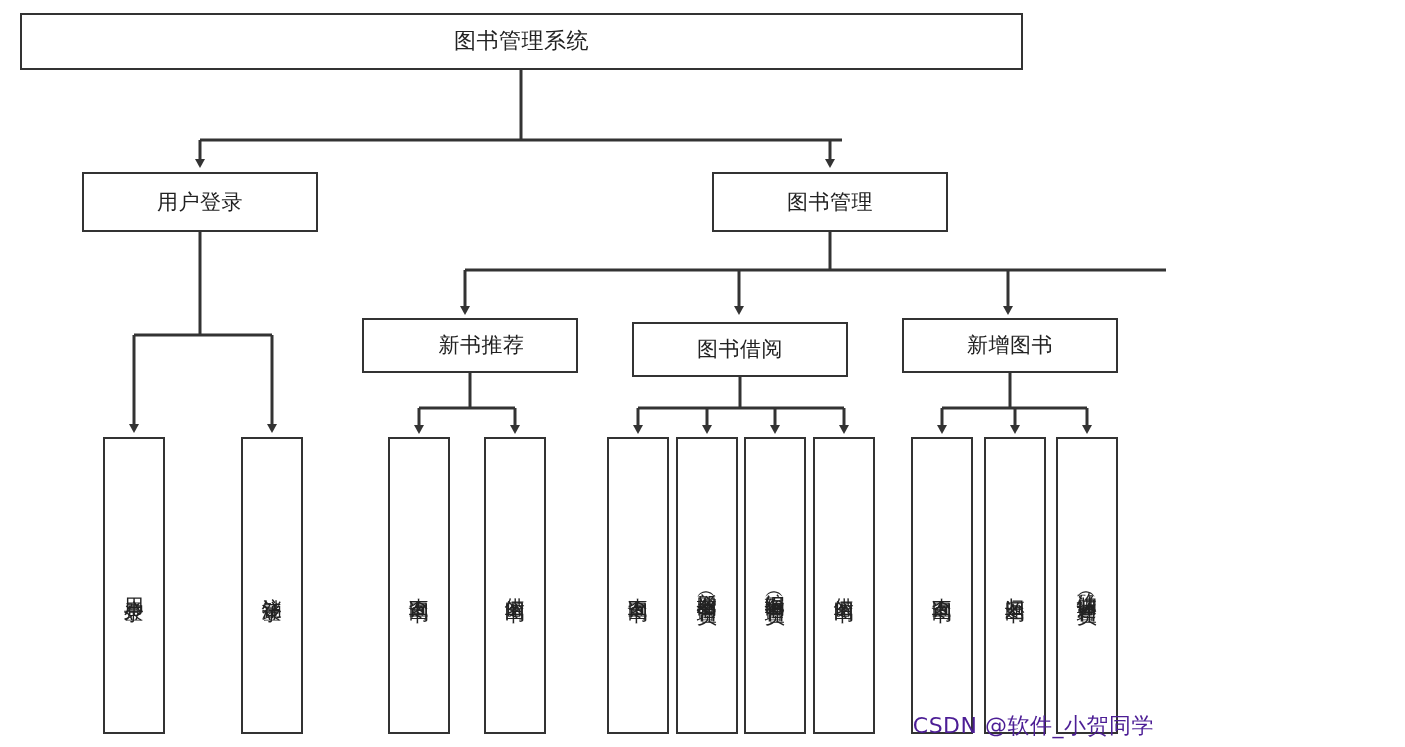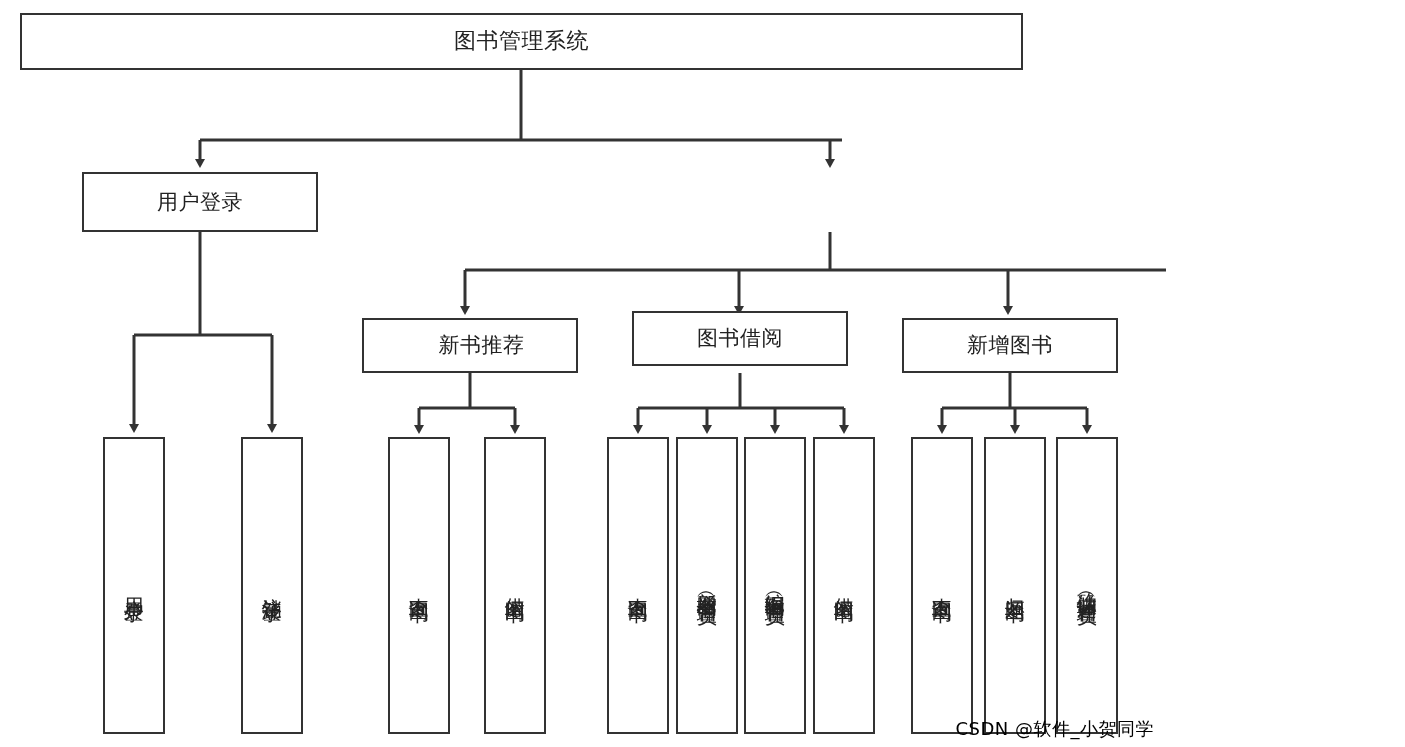--- a/index.html
+++ b/index.html
@@ -63,22 +63,22 @@
     font-size: 20px;
     line-height: 1.12;
     letter-spacing: 2px;
     white-space: normal;
     max-height: 100%;
   }
   #watermark {
     position: absolute;
     right: 12px;
     bottom: 6px;
-    font-size: 18px;
-    color: #000000;
+    font-size: 22px;
+    color: #4c1d95;
     letter-spacing: 0.5px;
     z-index: 5;
     white-space: nowrap;
   }
 </style>
 </head>
 <body>
 
 <div id="canvas">
 
@@ -132,25 +132,28 @@
     </g>
   </svg>
 
   <div class="node h root" style="left:20px; top:13px; width:1003px; height:57px;">
     <span class="label">图书管理系统</span>
   </div>
 
   <div class="node h" style="left:82px; top:172px; width:236px; height:60px;">
     <span class="label">用户登录</span>
   </div>
+  <div class="node h" style="left:712px; top:172px; width:236px; height:60px;">
+    <span class="label">图书管理</span>
+  </div>
 
   <div class="node h" style="left:362px; top:318px; width:216px; height:55px;padding-left:23px;">
     <span class="label">新书推荐</span>
   </div>
-  <div class="node h" style="left:632px; top:311px; width:216px; height:55px;">
+  <div class="node h" style="left:632px; top:322px; width:216px; height:55px;">
     <span class="label">图书借阅</span>
   </div>
   <div class="node h" style="left:902px; top:318px; width:216px; height:55px;">
     <span class="label">新增图书</span>
   </div>
 
   <div class="node v" style="left:103px; top:437px; width:62px; height:297px;">
     <span class="label">用户登录</span>
   </div>
   <div class="node v" style="left:241px; top:437px; width:62px; height:297px;">

